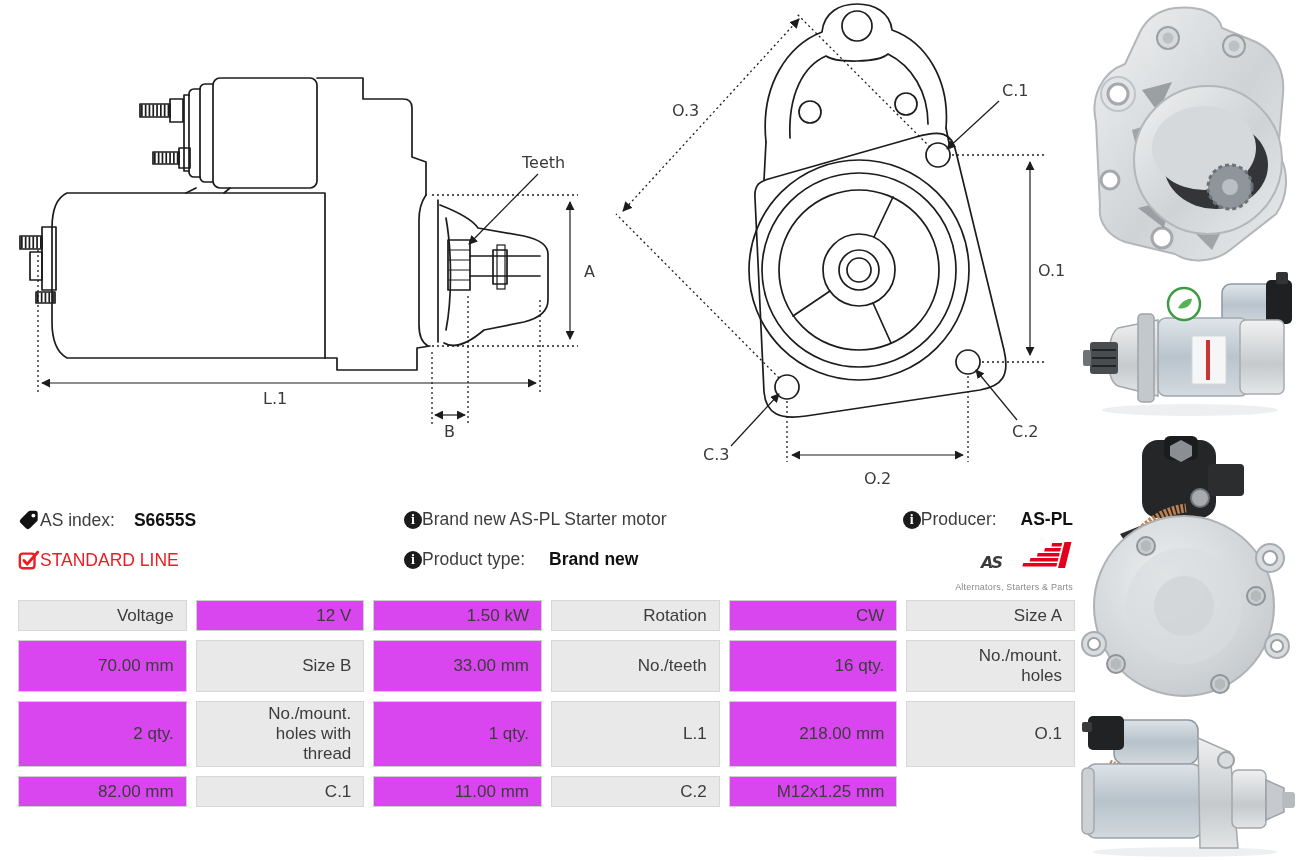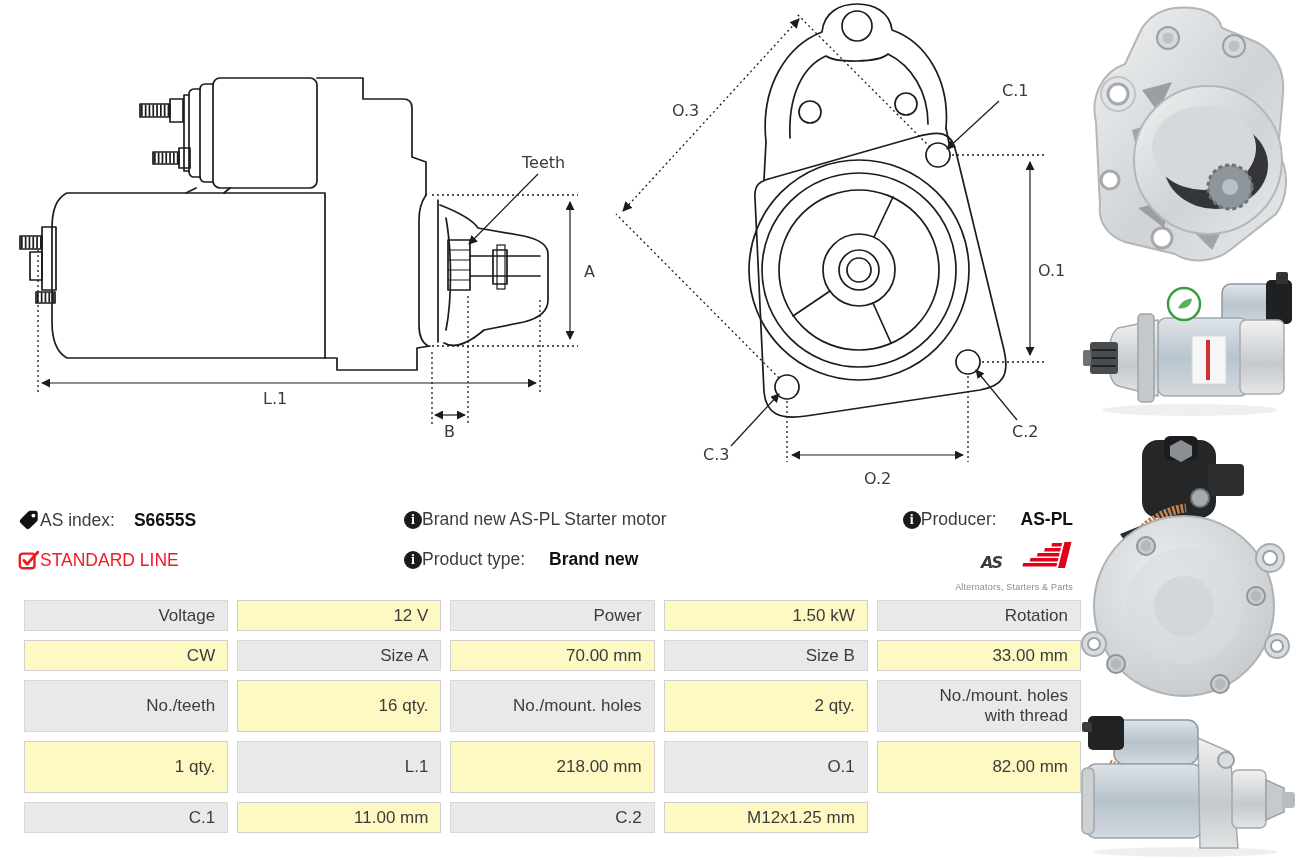--- a/index.html
+++ b/index.html
@@ -17,26 +17,26 @@
   
   .inforow{position:absolute;display:flex;align-items:center;font-size:17.5px;white-space:nowrap;}
   .inforow b{color:#111;margin-left:19px;}
   .info-ic{flex:0 0 auto;width:18px;height:18px;border-radius:50%;background:#1b1b1b;color:#fff;
            font-family:"Liberation Serif",serif;font-weight:bold;font-size:14px;line-height:18px;text-align:center;}
   .red{color:#ec1c24;font-weight:normal;}
   .logo-wrap{position:absolute;display:flex;flex-direction:column;align-items:flex-end;}
   .logo-tagline{font-size:9px;color:#8a8a8a;margin-top:10px;letter-spacing:.2px;}
 
   
-  .spec{position:absolute;left:24px;top:600px;width:1057px;display:grid;
-        grid-template-columns:repeat(5,1fr);column-gap:5px;row-gap:3px;font-size:17px;gap:9px;}
+  .spec{position:absolute;left:18px;top:600px;width:1057px;display:grid;
+        grid-template-columns:repeat(6,1fr);column-gap:5px;row-gap:3px;font-size:17px;gap:9px;}
   .cell{display:flex;align-items:center;justify-content:flex-end;text-align:right;
         padding:2px 12px 2px 30px;min-height:31px;box-sizing:border-box;border:1px solid #cfcfcf;}
   .cell.lbl{background:#e9e9e9;border-color:#d7d7d7;color:#3c3c3c;}
-  .cell.val{background:#fef9c3;color:#3c3c3c;}
+  .cell.val{background:#d946ef;color:#3c3c3c;}
 
   
   .photo{position:absolute;left:1080px;width:219px;}
 </style>
 </head>
 <body>
 
 <div class="page">
 
   <svg class="drawing" style="left:0;top:0" width="620" height="470" viewBox="0 0 620 470">
@@ -191,21 +191,20 @@
         <rect x="48" y="23" width="34" height="3.4" fill="#e2001a"></rect>
       </g>
       <text x="8" y="28" font-family="Liberation Sans, sans-serif" font-size="31" font-weight="bold" font-style="italic" fill="#e2001a" letter-spacing="-2">AS</text>
     </svg>
     <div class="logo-tagline">Alternators, Starters &amp; Parts</div>
   </div>
 
   <div class="spec">
     <div class="cell lbl">Voltage</div>
     <div class="cell val">12 V</div>
-    <div class="cell lbl">Power</div>
     <div class="cell val">1.50 kW</div>
 
     <div class="cell lbl">Rotation</div>
     <div class="cell val">CW</div>
     <div class="cell lbl">Size A</div>
     <div class="cell val">70.00 mm</div>
 
     <div class="cell lbl">Size B</div>
     <div class="cell val">33.00 mm</div>
     <div class="cell lbl">No./teeth</div>

